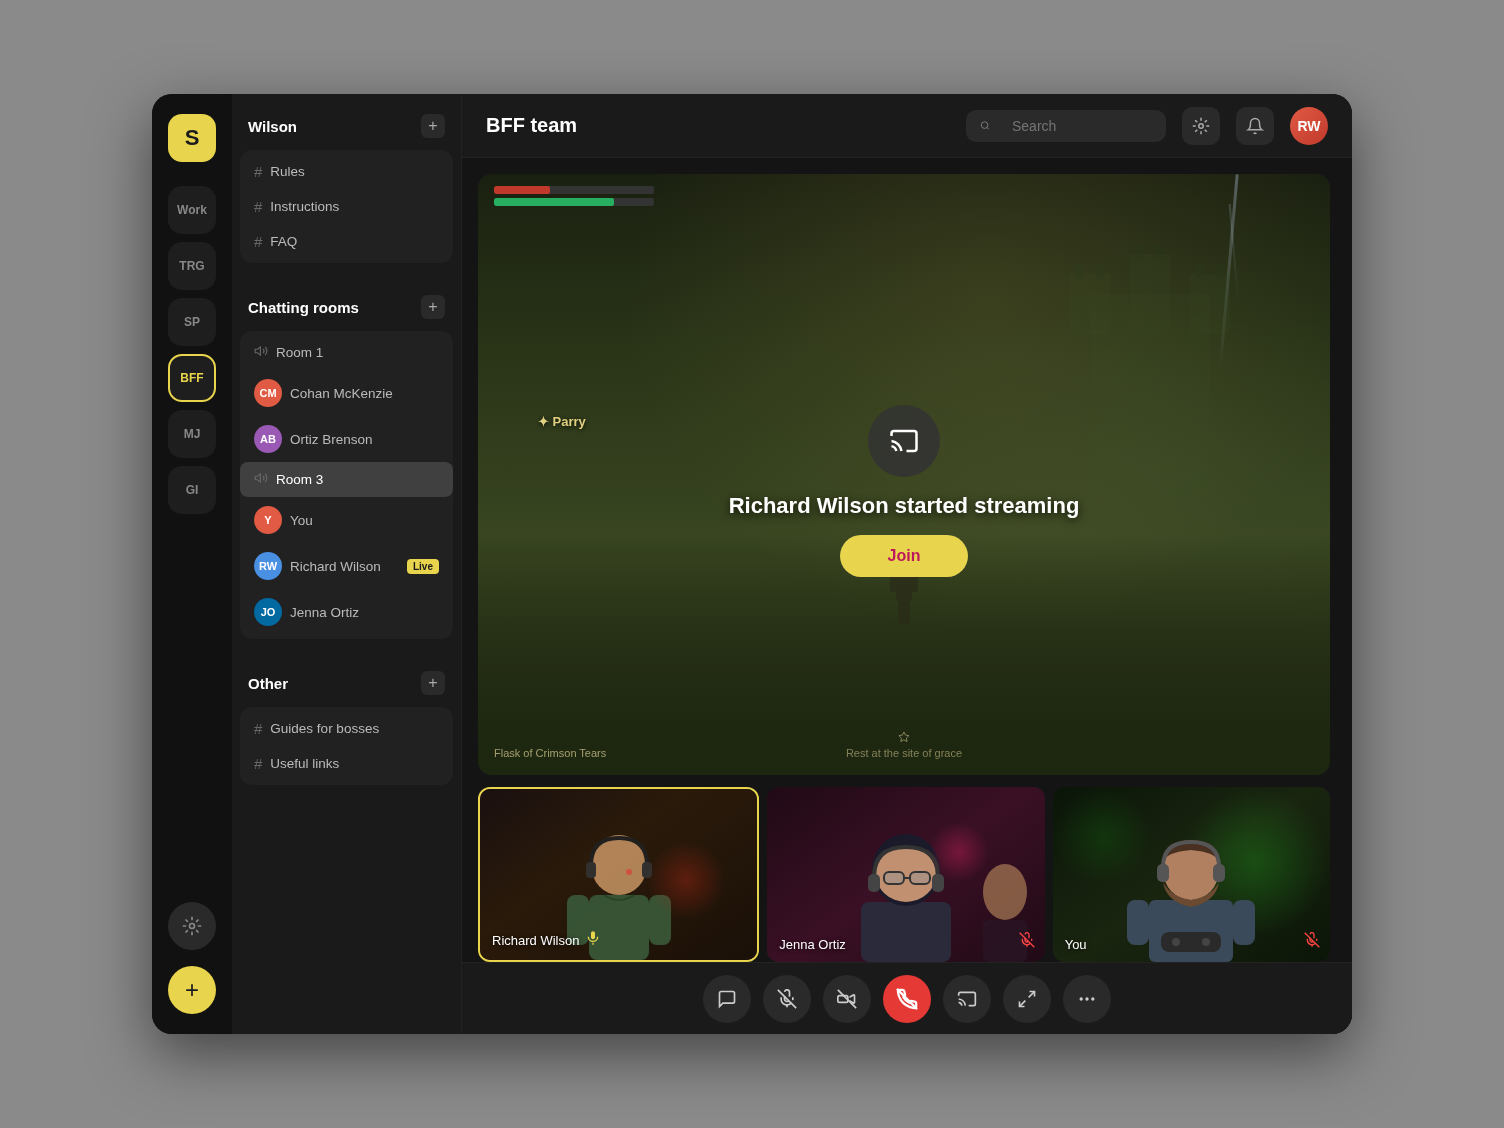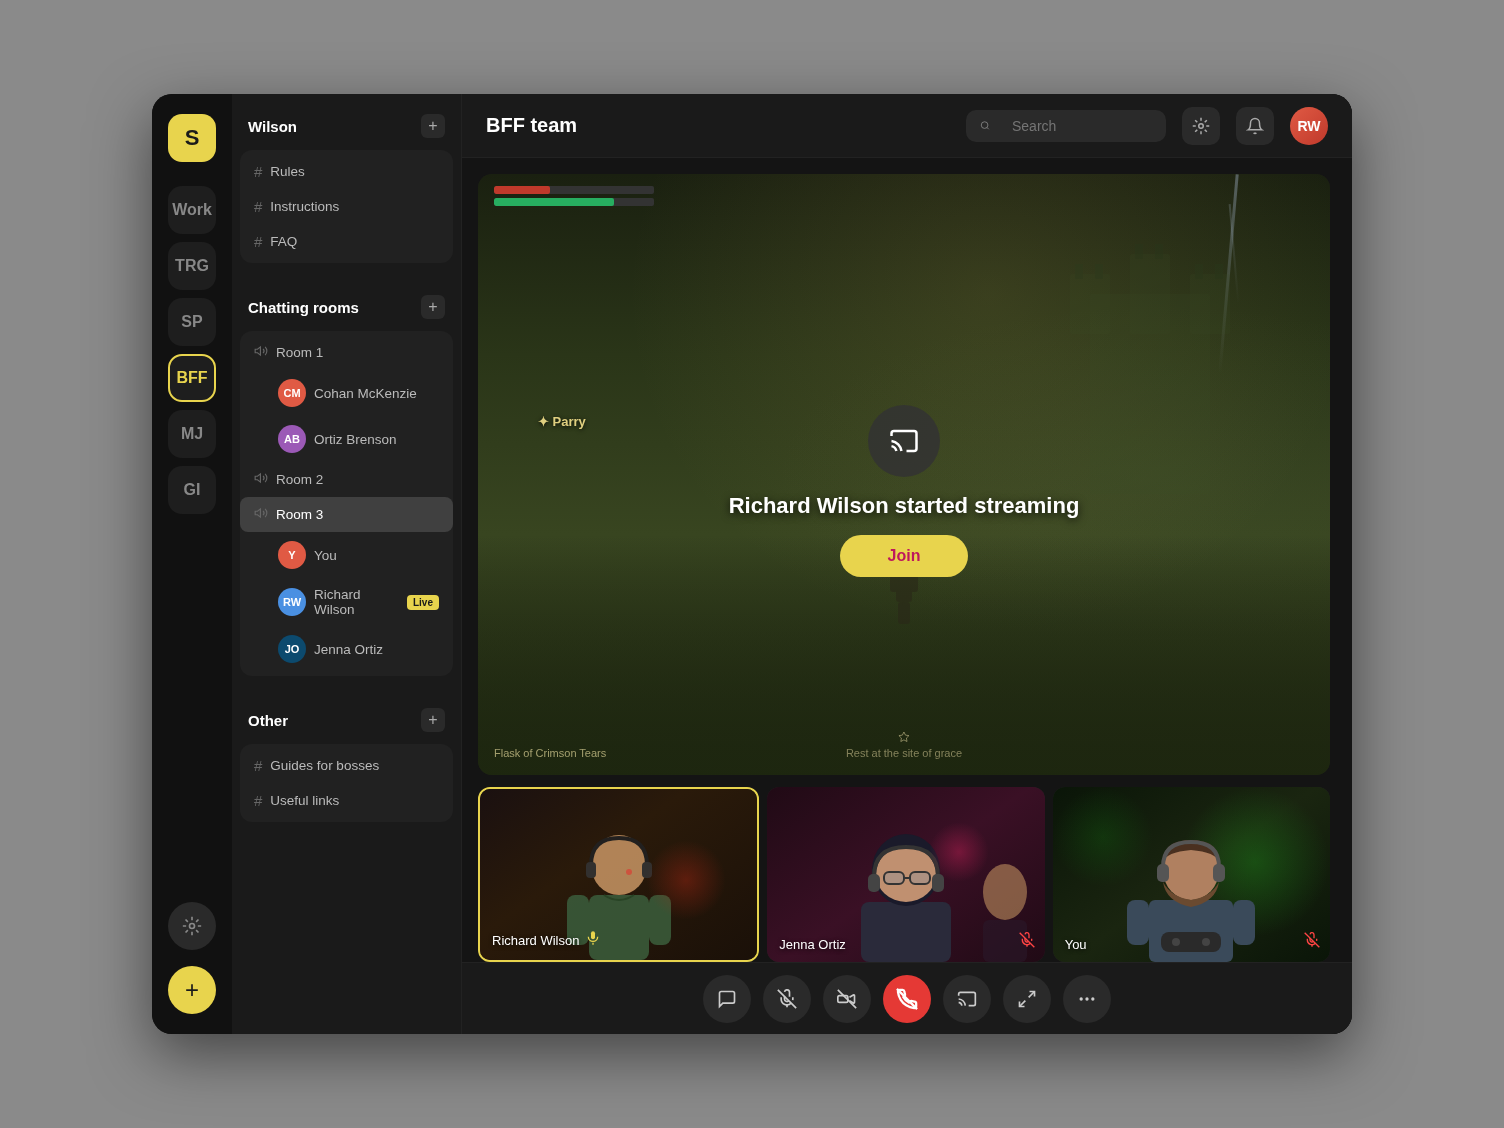--- a/index.html
+++ b/index.html
@@ -43,21 +43,21 @@
       color: #1a1a1a;
       margin-bottom: 16px;
     }
     .nav-item {
       width: 48px;
       height: 48px;
       border-radius: 14px;
       display: flex;
       align-items: center;
       justify-content: center;
-      font-size: 16px;
+      font-size: 12px;
       font-weight: 600;
       color: #888;
       cursor: pointer;
       background: #1e1e1e;
     }
     .nav-item.active {
       border: 2px solid #e8d44d;
       color: #e8d44d;
       background: #1e1e1e;
     }
@@ -142,21 +142,20 @@
       width: 28px;
       height: 28px;
       border-radius: 50%;
       flex-shrink: 0;
       display: flex;
       align-items: center;
       justify-content: center;
       font-size: 11px;
       font-weight: 600;
       color: #fff;
-      margin-left: 24px;
     }
     .live-badge {
       background: #e8d44d;
       color: #1a1a1a;
       font-size: 10px;
       font-weight: 700;
       padding: 2px 6px;
       border-radius: 4px;
       margin-left: auto;
     }
@@ -519,29 +518,20 @@
 
       <div class="sidebar-item" style="padding-left:14px;">
         <div class="avatar-placeholder" style="background:#e05a44;">CM</div>
         <span>Cohan McKenzie</span>
       </div>
       <div class="sidebar-item" style="padding-left:14px;">
         <div class="avatar-placeholder" style="background:#9b59b6;">AB</div>
         <span>Ortiz Brenson</span>
       </div>
 
-      <div class="sidebar-item">
-        <span class="volume-icon">
-          <svg width="14" height="14" viewBox="0 0 24 24" fill="none" stroke="currentColor" stroke-width="2">
-            <polygon points="11 5 6 9 2 9 2 15 6 15 11 19 11 5"></polygon>
-            <path d="M19.07 4.93a10 10 0 0 1 0 14.14M15.54 8.46a5 5 0 0 1 0 7.07"></path>
-          </svg>
-        </span>
-        <span>Room 2</span>
-      </div>
 
       <div class="sidebar-item active">
         <span class="volume-icon">
           <svg width="14" height="14" viewBox="0 0 24 24" fill="none" stroke="currentColor" stroke-width="2">
             <polygon points="11 5 6 9 2 9 2 15 6 15 11 19 11 5"></polygon>
             <path d="M19.07 4.93a10 10 0 0 1 0 14.14M15.54 8.46a5 5 0 0 1 0 7.07"></path>
           </svg>
         </span>
         <span>Room 3</span>
       </div>
@@ -549,21 +539,21 @@
       <div class="sidebar-item" style="padding-left:14px;">
         <div class="avatar-placeholder" style="background:#e05a44;">Y</div>
         <span>You</span>
       </div>
       <div class="sidebar-item" style="padding-left:14px;">
         <div class="avatar-placeholder" style="background:#4a90e2;">RW</div>
         <span>Richard Wilson</span>
         <span class="live-badge">Live</span>
       </div>
       <div class="sidebar-item" style="padding-left:14px;">
-        <div class="avatar-placeholder" style="background:#0c4a6e;">JO</div>
+        <div class="avatar-placeholder" style="background:#0369a1;">JO</div>
         <span>Jenna Ortiz</span>
       </div>
     </div>
 
     <div class="sidebar-header">
       <span class="sidebar-section-title">Other</span>
       <div class="sidebar-add-btn">+</div>
     </div>
 
     <div class="sidebar-section">

